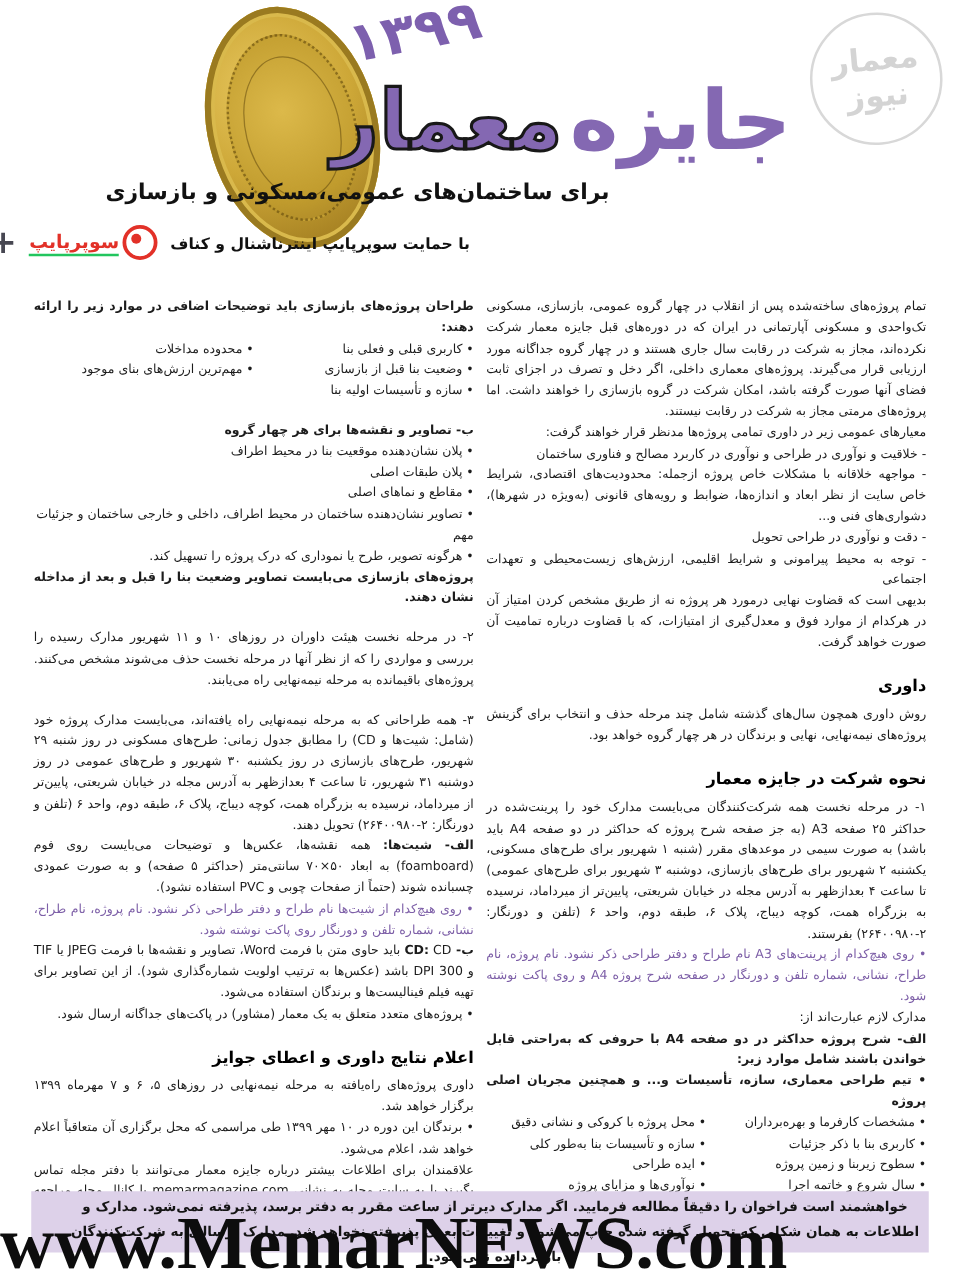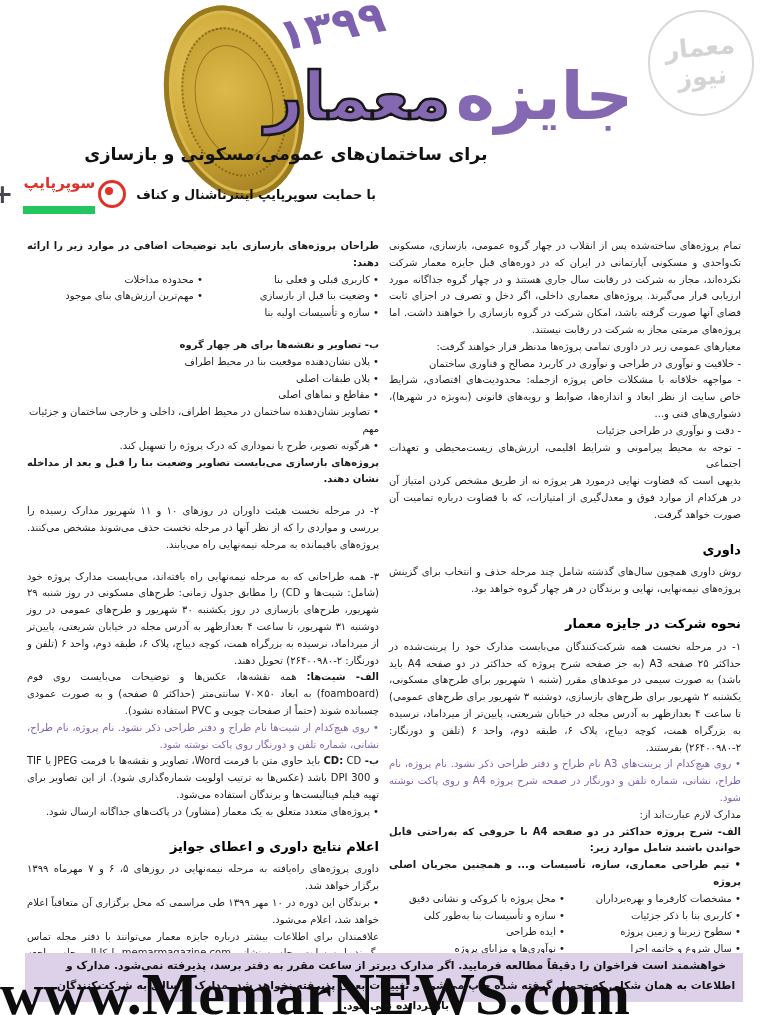--- a/index.html
+++ b/index.html
@@ -24,21 +24,21 @@
          text-shadow:0 0 1px #181818;}
   .subtitle{position:absolute;left:72px;top:144px;width:428px;direction:rtl;text-align:center;
          font-size:17.5px;font-weight:bold;color:#111;}
   .sponsor-row{position:absolute;left:46px;top:174px;width:330px;height:40px;
          display:flex;direction:rtl;align-items:center;justify-content:flex-start;gap:10px;}
   .sponsor-text{font-size:12.5px;font-weight:bold;color:#111;white-space:nowrap;}
   .superpipe{display:flex;direction:rtl;align-items:center;gap:3px;color:#e23128;}
   .sp-icon{width:22px;height:22px;border-radius:50%;border:3px solid #e23128;position:relative;flex:0 0 auto;}
   .sp-icon::after{content:"";position:absolute;left:4px;top:4px;width:8px;height:8px;
          border-radius:50%;background:#e23128;}
-  .sp-label{font-size:15px;font-weight:bold;border-bottom:8px solid #22c55e;padding-bottom:14px;}
+  .sp-label{font-size:15px;font-weight:bold;border-bottom:2px solid #22c55e;padding-bottom:1px;}
   .knauf{display:flex;align-items:center;direction:ltr;font-weight:bold;}
   .knauf .plus{color:#474752;font-size:26px;line-height:1;margin-left:-2px;}
   .stamp{position:absolute;left:648px;top:10px;width:102px;height:102px;border-radius:50%;
          border:2.5px solid #d8d8d8;color:#d4d4d4;display:flex;flex-direction:column;
          align-items:center;justify-content:center;font-weight:bold;font-size:25px;
          line-height:1.15;transform:rotate(-5deg);text-align:center;}
   
   .col{position:absolute;top:238px;width:352px;direction:rtl;text-align:justify;
        font-size:10px;line-height:1.68;color:#1c1c1c;}
   .col-right{left:389px;}
@@ -95,21 +95,21 @@
     <span>معمار</span>
     <span>نیوز</span>
   </div>
 
   <div class="col col-right">
     <p>تمام پروژه‌های ساخته‌شده پس از انقلاب در چهار گروه عمومی، بازسازی، مسکونی تک‌واحدی و مسکونی آپارتمانی در ایران که در دوره‌های قبل جایزه معمار شرکت نکرده‌اند، مجاز به شرکت در رقابت سال جاری هستند و در چهار گروه جداگانه مورد ارزیابی قرار می‌گیرند. پروژه‌های معماری داخلی، اگر دخل و تصرف در اجزای ثابت فضای آنها صورت گرفته باشد، امکان شرکت در گروه بازسازی را خواهند داشت. اما پروژه‌های مرمتی مجاز به شرکت در رقابت نیستند.</p>
 
     <p>معیارهای عمومی زیر در داوری تمامی پروژه‌ها مدنظر قرار خواهند گرفت:</p>
     <p>- خلاقیت و نوآوری در طراحی و نوآوری در کاربرد مصالح و فناوری ساختمان</p>
     <p>- مواجهه خلاقانه با مشکلات خاص پروژه ازجمله: محدودیت‌های اقتصادی، شرایط خاص سایت از نظر ابعاد و اندازه‌ها، ضوابط و رویه‌های قانونی (به‌ویژه در شهرها)، دشواری‌های فنی و...</p>
-    <p>- دقت و نوآوری در طراحی جزئیات</p>
+    <p>- دقت و نوآوری در طراحی تحویل</p>
     <p>- توجه به محیط پیرامونی و شرایط اقلیمی، ارزش‌های زیست‌محیطی و تعهدات اجتماعی</p>
     <p>بدیهی است که قضاوت نهایی درمورد هر پروژه نه از طریق مشخص کردن امتیاز آن در هرکدام از موارد فوق و معدل‌گیری از امتیازات، که با قضاوت درباره تمامیت آن صورت خواهد گرفت.</p>
 
     <h3>داوری</h3>
     <p>روش داوری همچون سال‌های گذشته شامل چند مرحله حذف و انتخاب برای گزینش پروژه‌های نیمه‌نهایی، نهایی و برندگان در هر چهار گروه خواهد بود.</p>
 
     <h3>نحوه شرکت در جایزه معمار</h3>
     <p>۱- در مرحله نخست همه شرکت‌کنندگان می‌بایست مدارک خود را پرینت‌شده در حداکثر ۲۵ صفحه A3 (به جز صفحه شرح پروژه که حداکثر در دو صفحه A4 باید باشد) به صورت سیمی در موعدهای مقرر (شنبه ۱ شهریور برای طرح‌های مسکونی، یکشنبه ۲ شهریور برای طرح‌های بازسازی، دوشنبه ۳ شهریور برای طرح‌های عمومی) تا ساعت ۴ بعدازظهر به آدرس مجله در خیابان شریعتی، پایین‌تر از میرداماد، نرسیده به بزرگراه همت، کوچه دیباج، پلاک ۶، طبقه دوم، واحد ۶ (تلفن و دورنگار: ۲-۲۶۴۰۰۹۸۰) بفرستند.</p>
     <p class="purple">• روی هیچ‌کدام از پرینت‌های A3 نام طراح و دفتر طراحی ذکر نشود. نام پروژه، نام طراح، نشانی، شماره تلفن و دورنگار در صفحه شرح پروژه A4 و روی پاکت نوشته شود.</p>
     <p>مدارک لازم عبارت‌اند از:</p>

